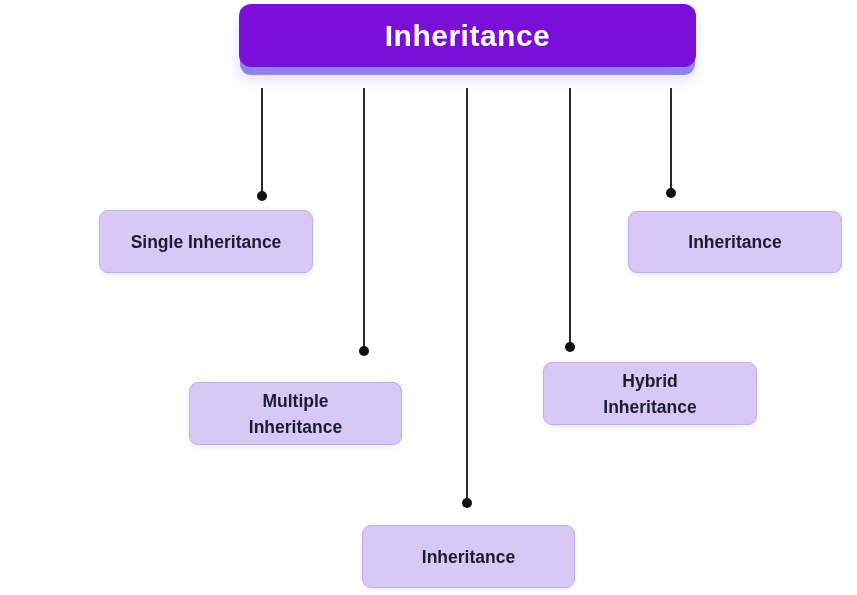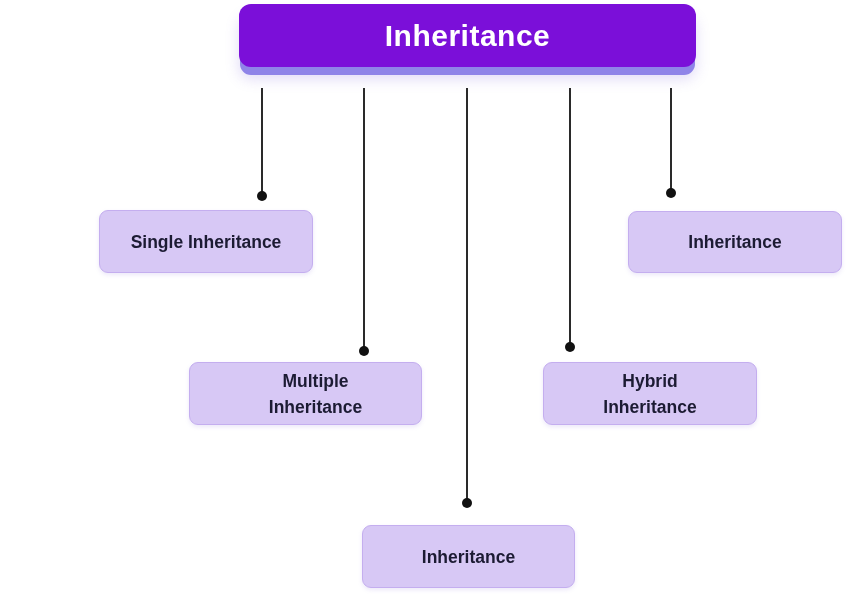--- a/index.html
+++ b/index.html
@@ -79,21 +79,21 @@
       <div class="dot" style="left: 430px; top: 498px;"></div>
       <div class="connector" style="left: 537px; top: 88px; height: 259px;"></div>
       <div class="dot" style="left: 533px; top: 342px;"></div>
       <div class="connector" style="left: 638px; top: 88px; height: 105px;"></div>
       <div class="dot" style="left: 634px; top: 188px;"></div>
     </div>
   <div id="nodes-layer">
       <div class="node" style="left: 67px; top: 210px; width: 212px; height: 61px; text-align: center;">
         <span class="node-label-line">Single Inheritance</span>
       </div>
-      <div class="node" style="left: 157px; top: 362px; width: 211px; height: 61px; padding-left: 20px;">
+      <div class="node" style="left: 157px; top: 382px; width: 211px; height: 61px;">
         <span class="node-label-line">Multiple</span>
         <span class="node-label-line">Inheritance</span>
       </div>
       <div class="node" style="left: 330px; top: 525px; width: 211px; height: 61px;">
         <span class="node-label-line">Inheritance</span>
       </div>
       <div class="node" style="left: 511px; top: 362px; width: 212px; height: 61px;">
         <span class="node-label-line">Hybrid</span>
         <span class="node-label-line">Inheritance</span>
       </div>

